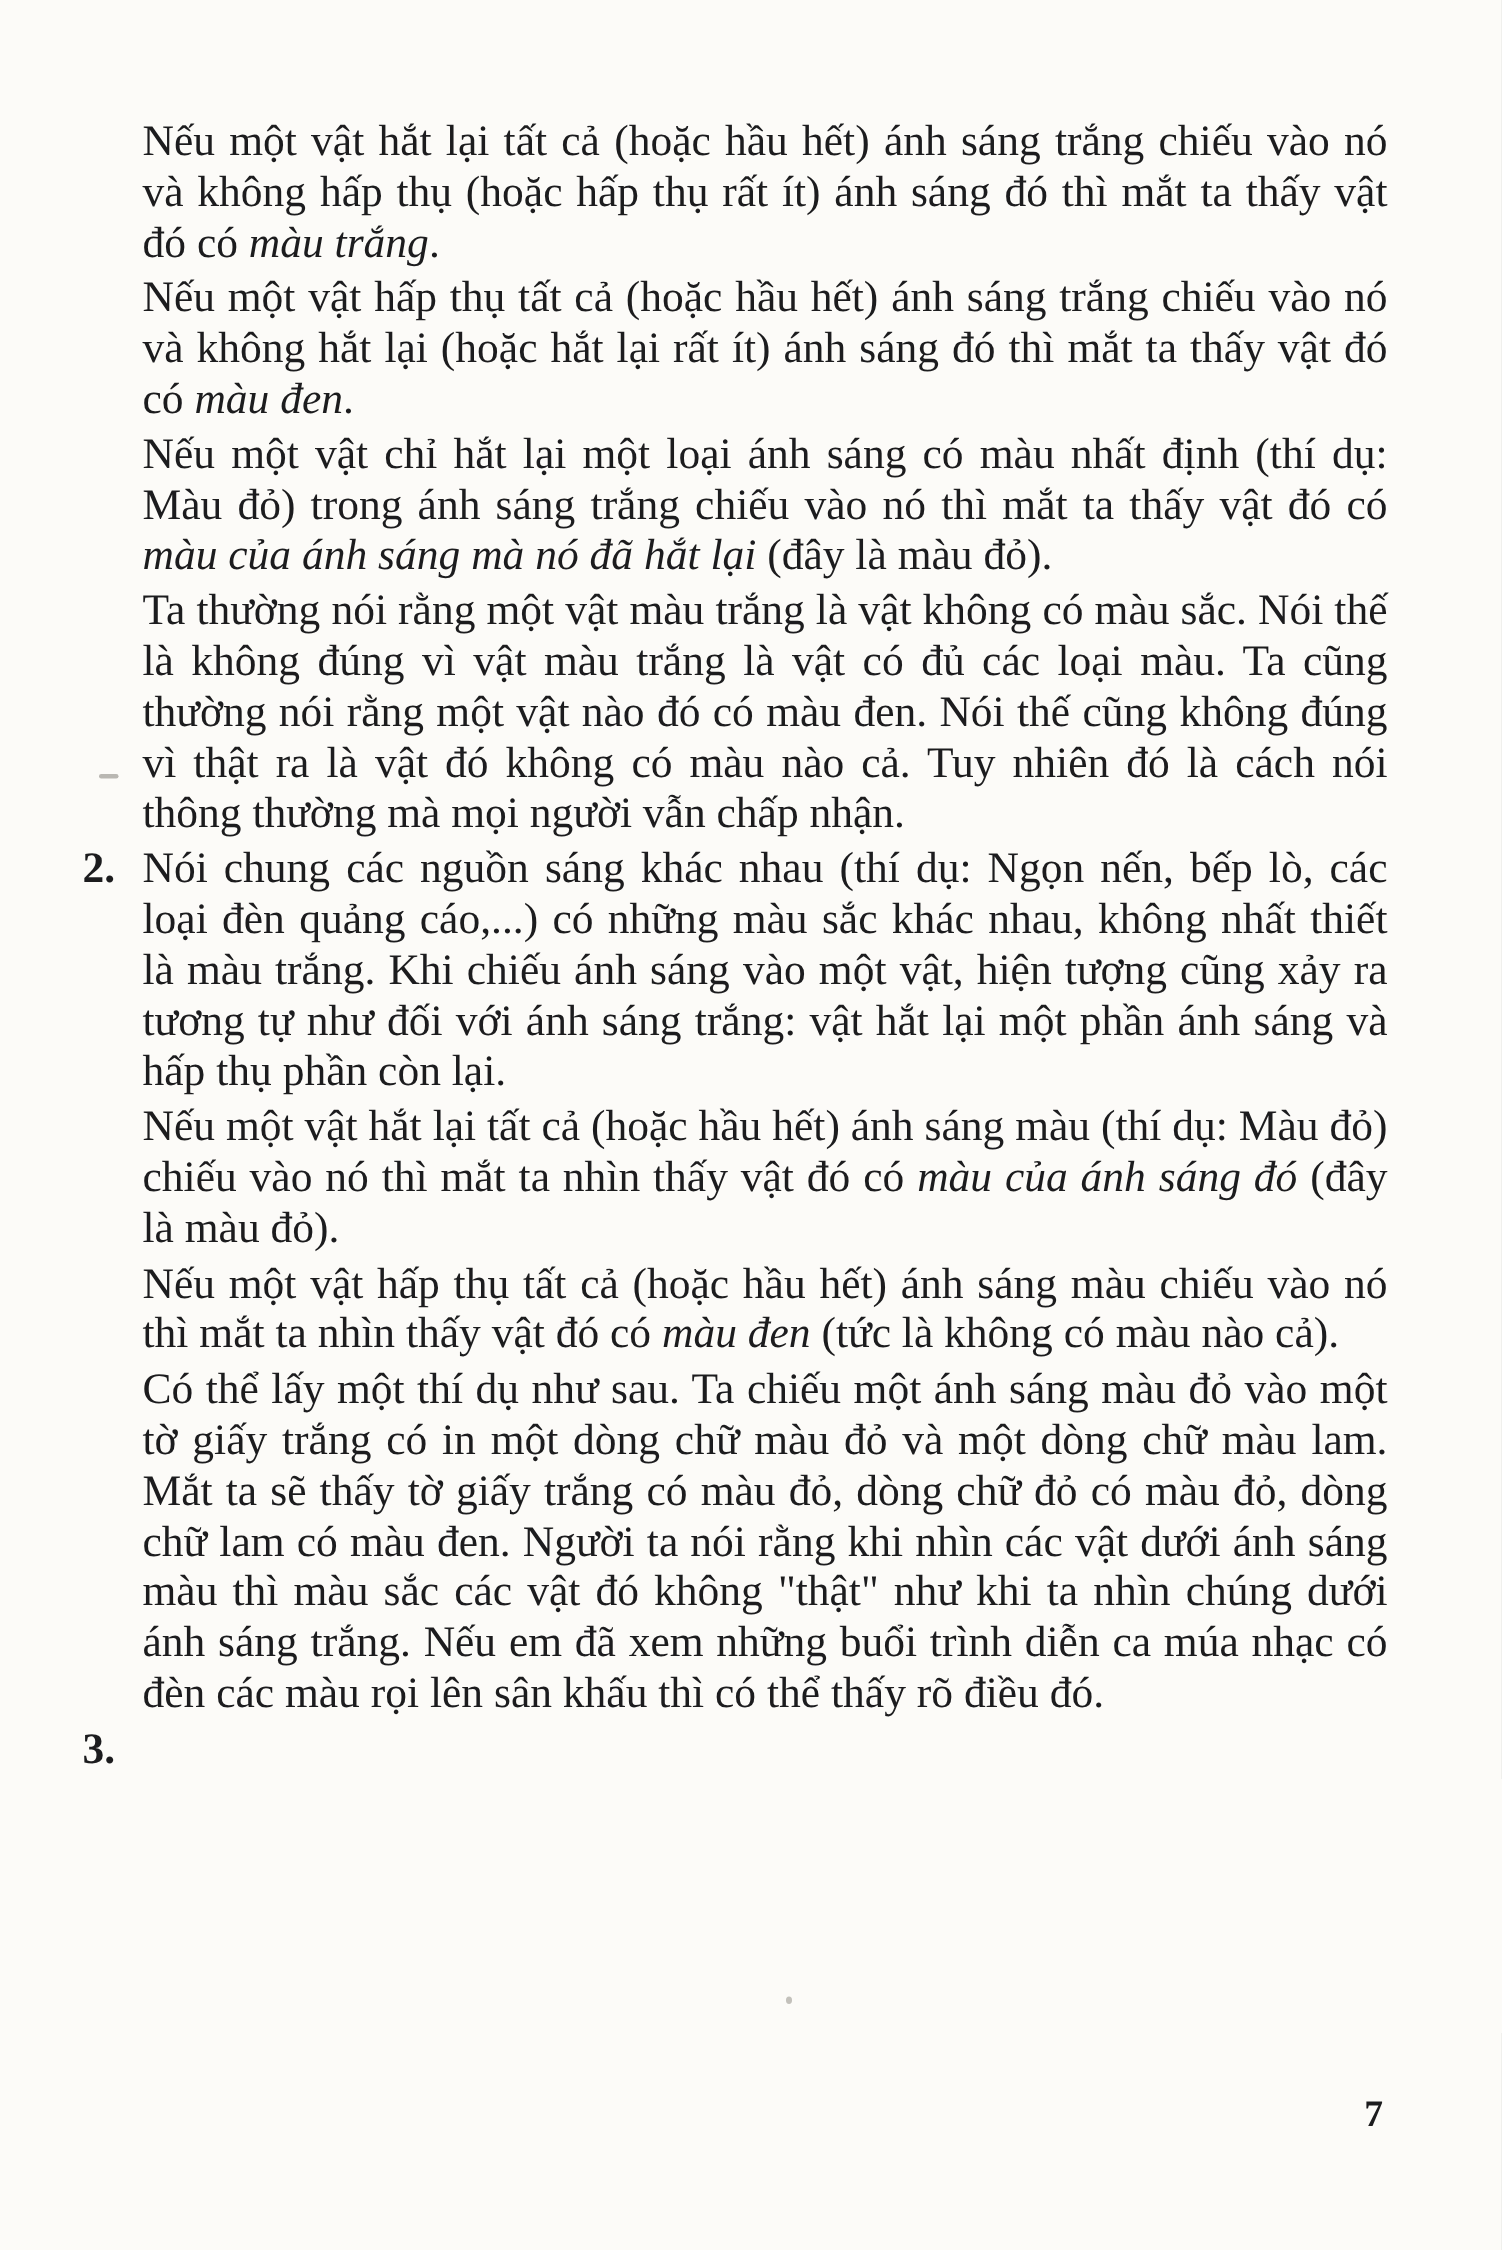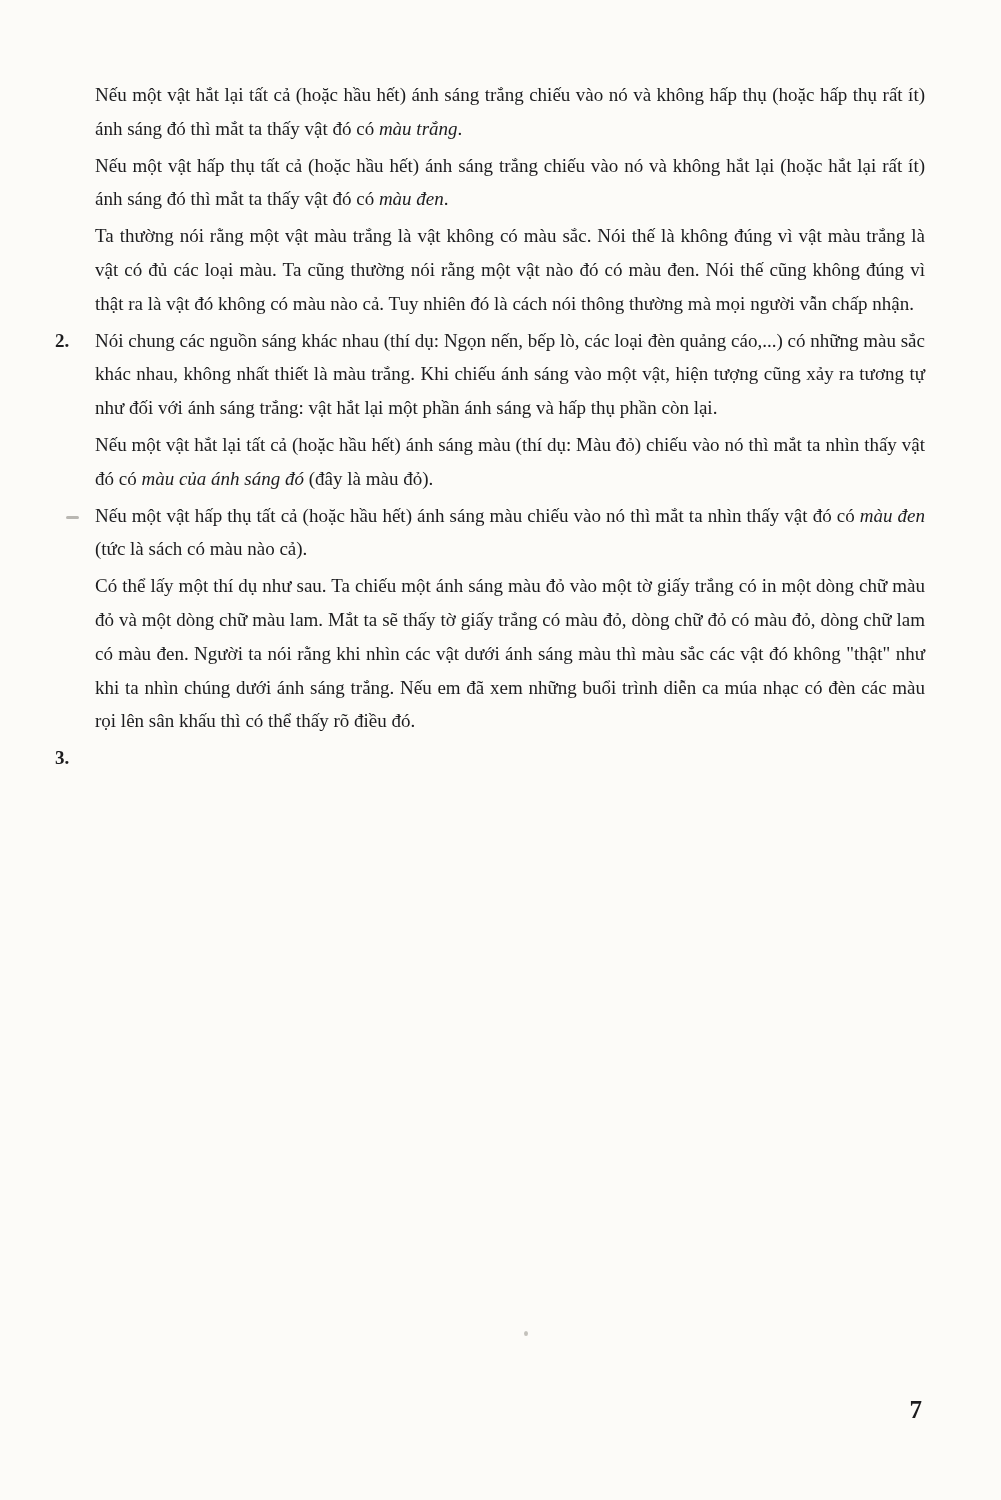--- a/index.html
+++ b/index.html
@@ -14,21 +14,21 @@
     margin: 0 auto;
     background: #fcfbf8;
     box-sizing: border-box;
     padding: 78px 76px 0 95px;
     overflow: hidden;
     font-family: "Liberation Serif", "DejaVu Serif", serif;
     color: #1c1c1e;
   }
   .content {
     width: 830px;
-    font-size: 19px;
+    font-size: 29px;
     line-height: 33.8px;
     text-align: justify;
   }
   p.para {
     margin: 0 0 3px 0;
     position: relative;
   }
   p.para em {
     font-style: italic;
   }
@@ -69,28 +69,29 @@
 <body>
 
 <div class="page">
 
   <div class="content">
 
     <p class="para"><span>Nếu một vật hắt lại tất cả (hoặc hầu hết) ánh sáng trắng chiếu vào nó và không hấp thụ (hoặc hấp thụ rất ít) ánh sáng đó thì mắt ta thấy vật đó có </span><em>màu trắng</em><span>.</span></p>
 
     <p class="para"><span>Nếu một vật hấp thụ tất cả (hoặc hầu hết) ánh sáng trắng chiếu vào nó và không hắt lại (hoặc hắt lại rất ít) ánh sáng đó thì mắt ta thấy vật đó có </span><em>màu đen</em><span>.</span></p>
 
+    <p class="para"><span>Nếu một vật chỉ hắt lại một loại ánh sáng có màu nhất định (thí dụ: Màu đỏ) trong ánh sáng trắng chiếu vào nó thì mắt ta thấy vật đó có </span><em>màu của ánh sáng mà nó đã hắt lại</em><span> (đây là màu đỏ).</span></p>
 
     <p class="para"><span>Ta thường nói rằng một vật màu trắng là vật không có màu sắc. Nói thế là không đúng vì vật màu trắng là vật có đủ các loại màu. Ta cũng thường nói rằng một vật nào đó có màu đen. Nói thế cũng không đúng vì thật ra là vật đó không có màu nào cả. Tuy nhiên đó là cách nói thông thường mà mọi người vẫn chấp nhận.</span></p>
 
     <p class="para"><span class="num">2.</span><span>Nói chung các nguồn sáng khác nhau (thí dụ: Ngọn nến, bếp lò, các loại đèn quảng cáo,...) có những màu sắc khác nhau, không nhất thiết là màu trắng. Khi chiếu ánh sáng vào một vật, hiện tượng cũng xảy ra tương tự như đối với ánh sáng trắng: vật hắt lại một phần ánh sáng và hấp thụ phần còn lại.</span></p>
 
     <p class="para"><span>Nếu một vật hắt lại tất cả (hoặc hầu hết) ánh sáng màu (thí dụ: Màu đỏ) chiếu vào nó thì mắt ta nhìn thấy vật đó có </span><em>màu của ánh sáng đó</em><span> (đây là màu đỏ).</span></p>
 
-    <p class="para"><span>Nếu một vật hấp thụ tất cả (hoặc hầu hết) ánh sáng màu chiếu vào nó thì mắt ta nhìn thấy vật đó có </span><em>màu đen</em><span> (tức là sách có màu nào cả).</span></p>
+    <p class="para"><span>Nếu một vật hấp thụ tất cả (hoặc hầu hết) ánh sáng màu chiếu vào nó thì mắt ta nhìn thấy vật đó có </span><em>màu đen</em><span> (tức là không có màu nào cả).</span></p>
 
 
     <p class="para"><span>Có thể lấy một thí dụ như sau. Ta chiếu một ánh sáng màu đỏ vào một tờ giấy trắng có in một dòng chữ màu đỏ và một dòng chữ màu lam. Mắt ta sẽ thấy tờ giấy trắng có màu đỏ, dòng chữ đỏ có màu đỏ, dòng chữ lam có màu đen. Người ta nói rằng khi nhìn các vật dưới ánh sáng màu thì màu sắc các vật đó không "thật" như khi ta nhìn chúng dưới ánh sáng trắng. Nếu em đã xem những buổi trình diễn ca múa nhạc có đèn các màu rọi lên sân khấu thì có thể thấy rõ điều đó.</span></p>
 
     <p class="para"><span class="num">3.</span></p>
 
   </div>
 
   <div class="speck-1"></div>
   <div class="speck-2"></div>

